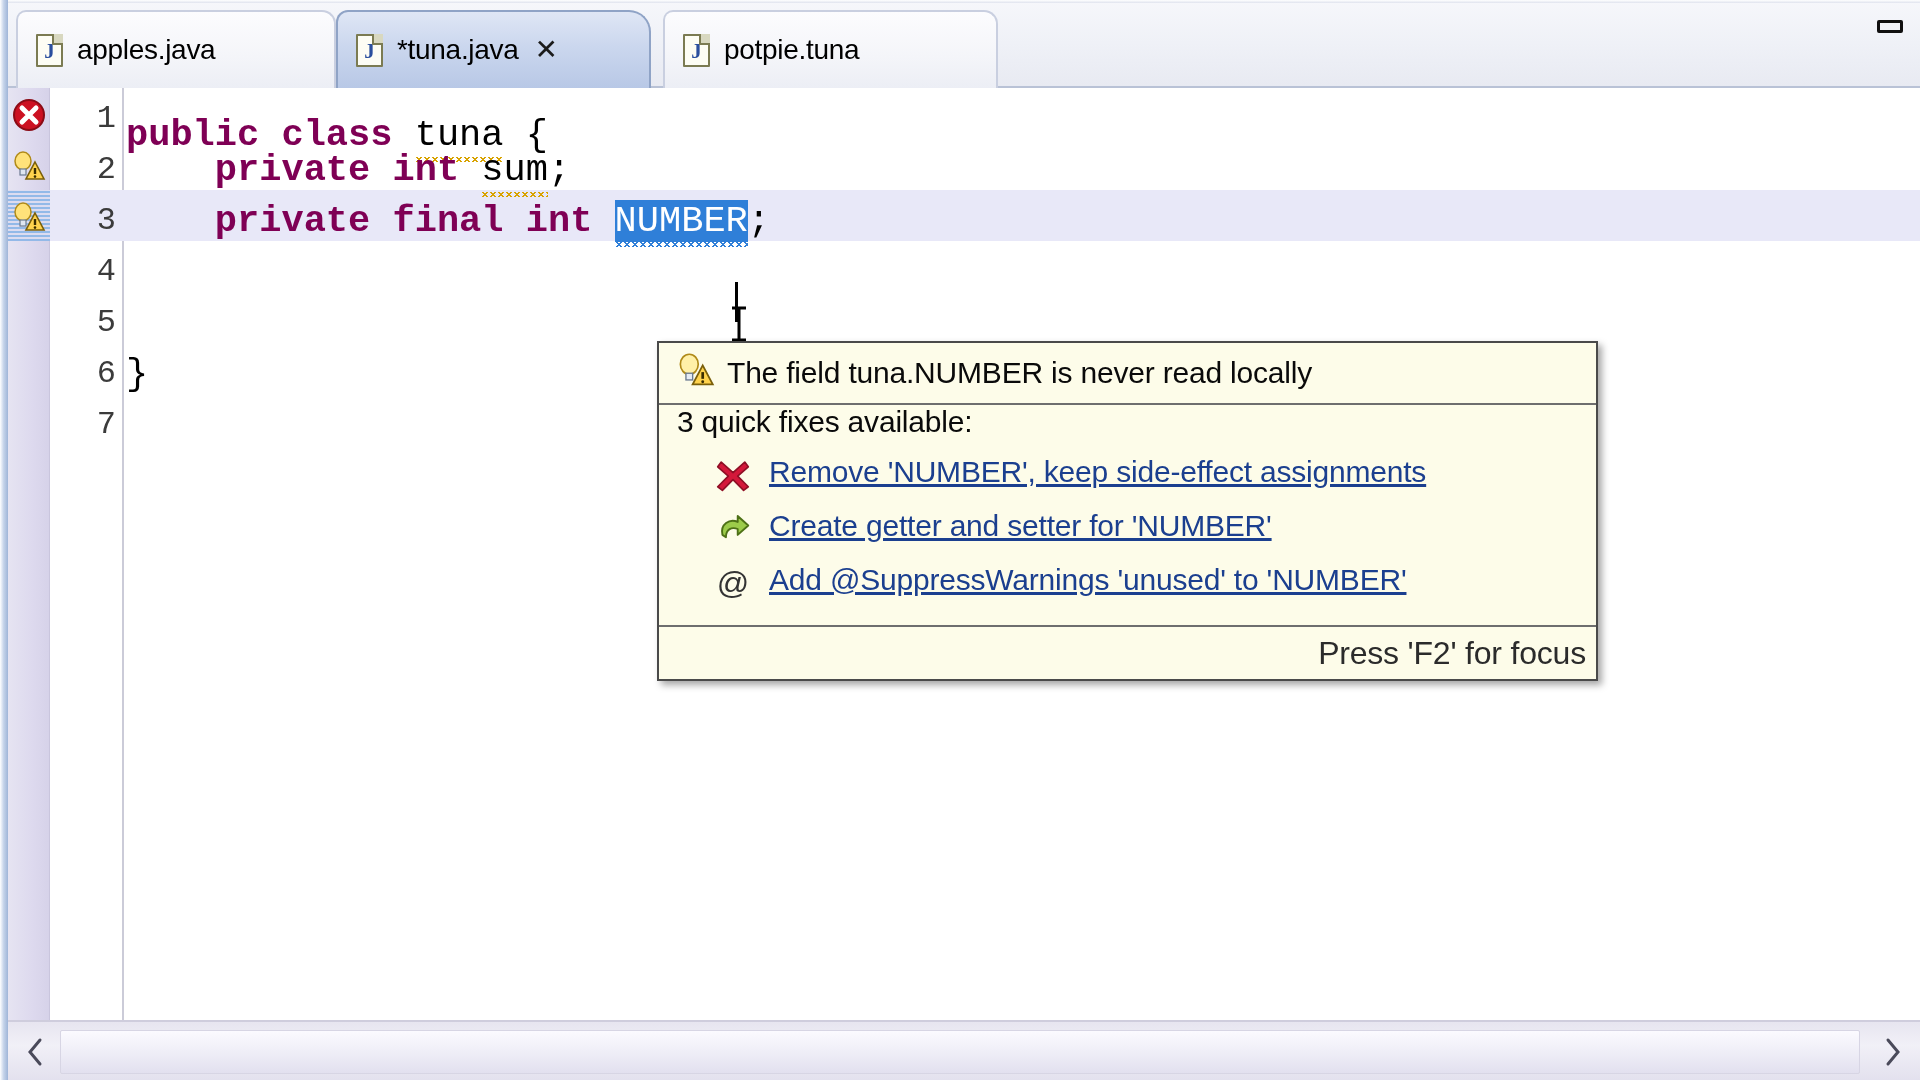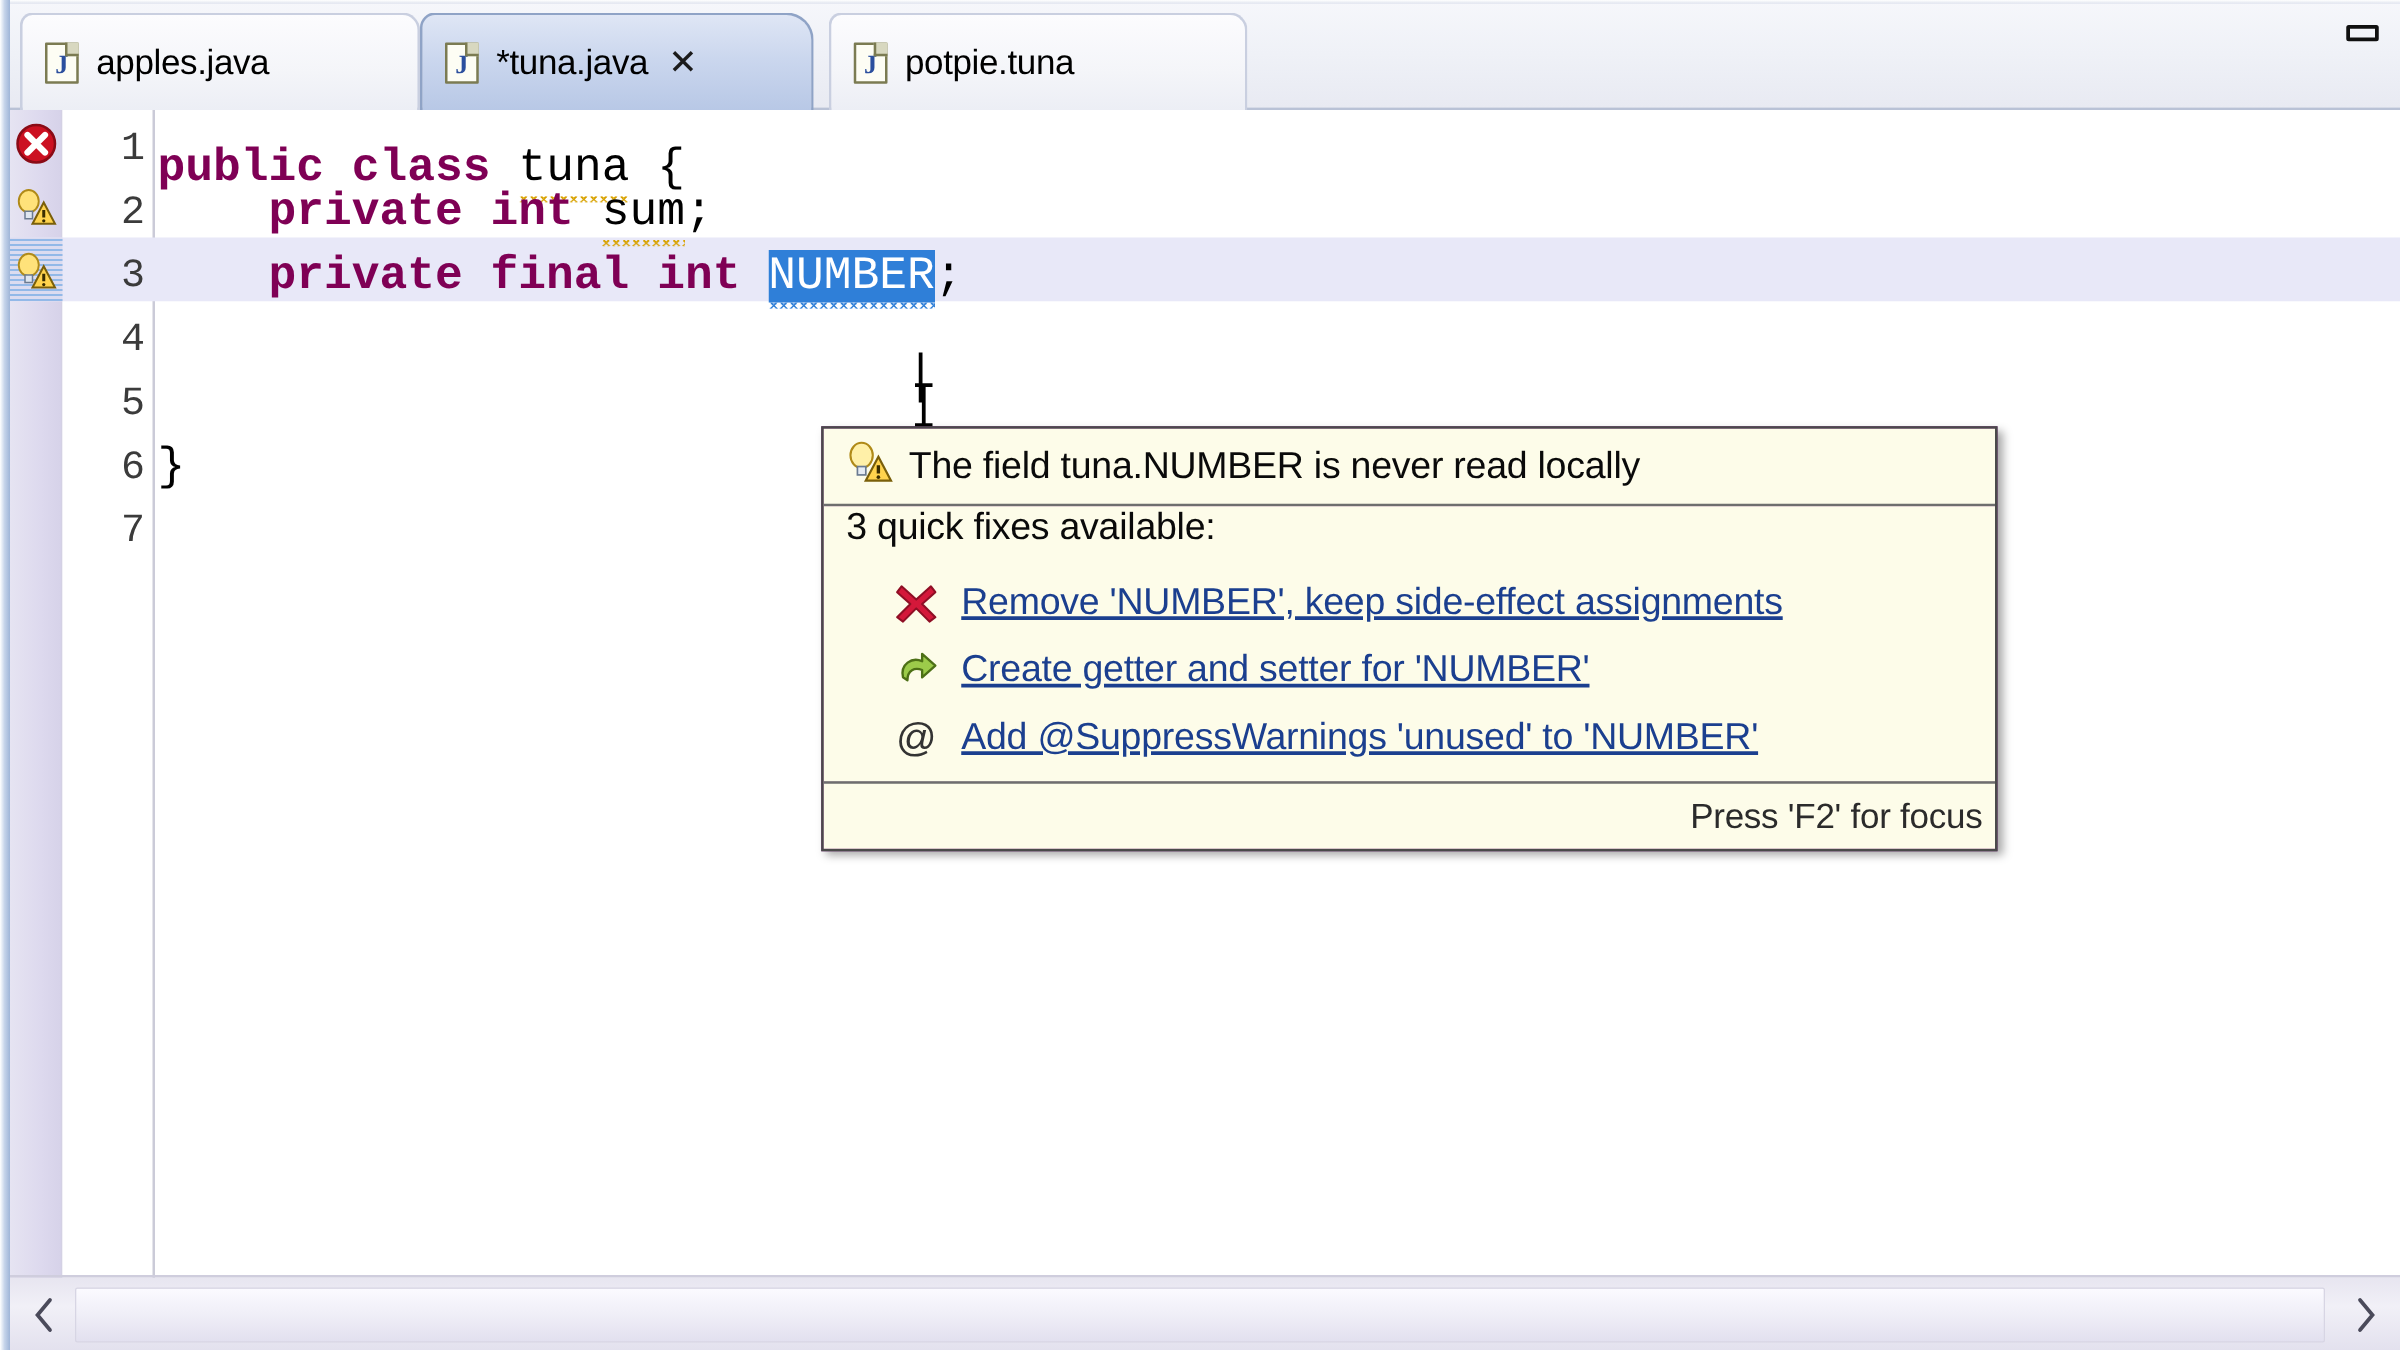--- a/index.html
+++ b/index.html
@@ -274,21 +274,21 @@
   }
   .tt-body { padding: 0 0 8px 0; background: #fdfce9; }
   .tt-count {
     font-size: 30px;
     color: #0a0a0a;
     padding: 0 0 16px 18px;
     letter-spacing: -0.2px;
   }
   .fix-row {
     display: flex;
-    align-items: center;
+    align-items: flex-start;
     height: 54px;
     padding-left: 54px;
   }
   .fix-icon {
     width: 40px; height: 40px;
     flex: 0 0 auto;
     margin-right: 16px;
     position: relative;
   }
   .fix-link {
@@ -301,21 +301,21 @@
   .tt-footer {
     border-top: 2px solid #6e6e6e;
     background: #fdfce9;
     height: 54px;
     display: flex;
     align-items: center;
     justify-content: flex-end;
     padding-right: 10px;
   }
   .tt-footer-text {
-    font-size: 28px;
+    font-size: 32px;
     color: #2b2b2b;
     letter-spacing: -0.2px;
   }
 
   
   .hscroll {
     position: absolute;
     left: 8px; top: 1020px;
     width: 1912px; height: 60px;
     background: linear-gradient(to bottom, #e7e5f0 0%, #f1f0f7 40%, #e3e1ee 100%);

